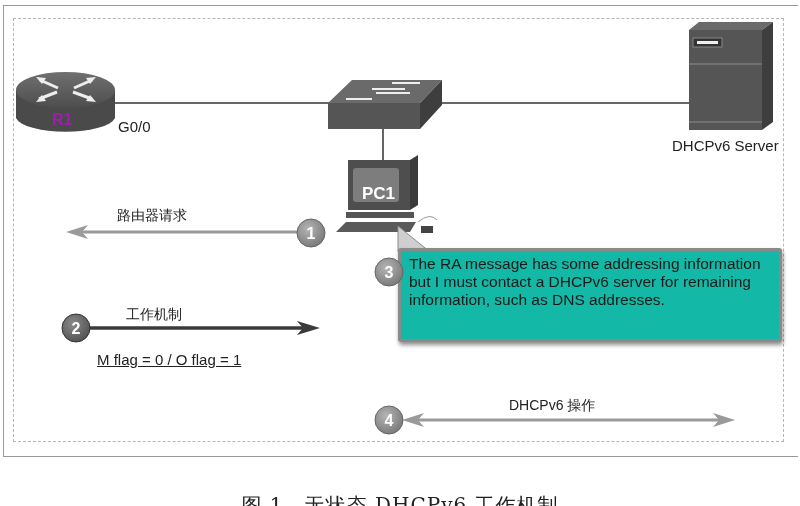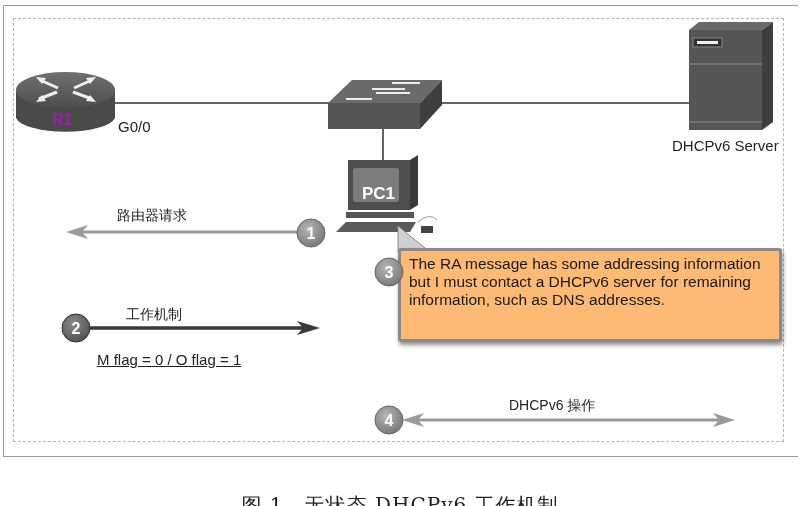--- a/index.html
+++ b/index.html
@@ -2,21 +2,21 @@
 <html><head>
 <meta charset="utf-8">
 <style>
   html,body{margin:0;padding:0;background:#fff;}
   body{width:800px;height:506px;position:relative;overflow:hidden;font-family:"Liberation Sans",sans-serif;}
   #frame{position:absolute;left:3px;top:5px;width:794px;height:450px;border-top:1px solid #999;border-bottom:1px solid #999;border-left:1px solid #999;}
   #dash{position:absolute;left:13px;top:18px;width:769px;height:422px;border:1px dashed #b5b5b5;}
   svg{position:absolute;left:0;top:0;}
   .lbl{position:absolute;font-size:15px;color:#222;white-space:nowrap;}
   .cn{font-family:"DejaVu Serif",serif;font-size:14px;}
-  #callout{position:absolute;left:398px;top:248px;width:378px;height:88px;background:#fdba74;border:3px solid #8a8a8a;border-radius:3px;box-shadow:1px 3px 4px rgba(0,0,0,.45);}
+  #callout{position:absolute;left:398px;top:248px;width:378px;height:88px;background:#14b8a6;border:3px solid #8a8a8a;border-radius:3px;box-shadow:1px 3px 4px rgba(0,0,0,.45);}
   #callout-text{position:absolute;left:8px;top:4px;font-size:15.5px;line-height:18px;color:#1a1a1a;width:370px;}
   #caption{position:absolute;left:0;top:492px;width:800px;text-align:center;font-family:"DejaVu Serif",serif;font-size:20px;color:#222;letter-spacing:1px;}
   .badge-num{font-family:"Liberation Sans",sans-serif;font-weight:bold;font-size:16px;fill:#fff;}
 </style>
 </head>
 <body>
 
 <div id="frame"></div>
 <div id="dash"></div>
 

